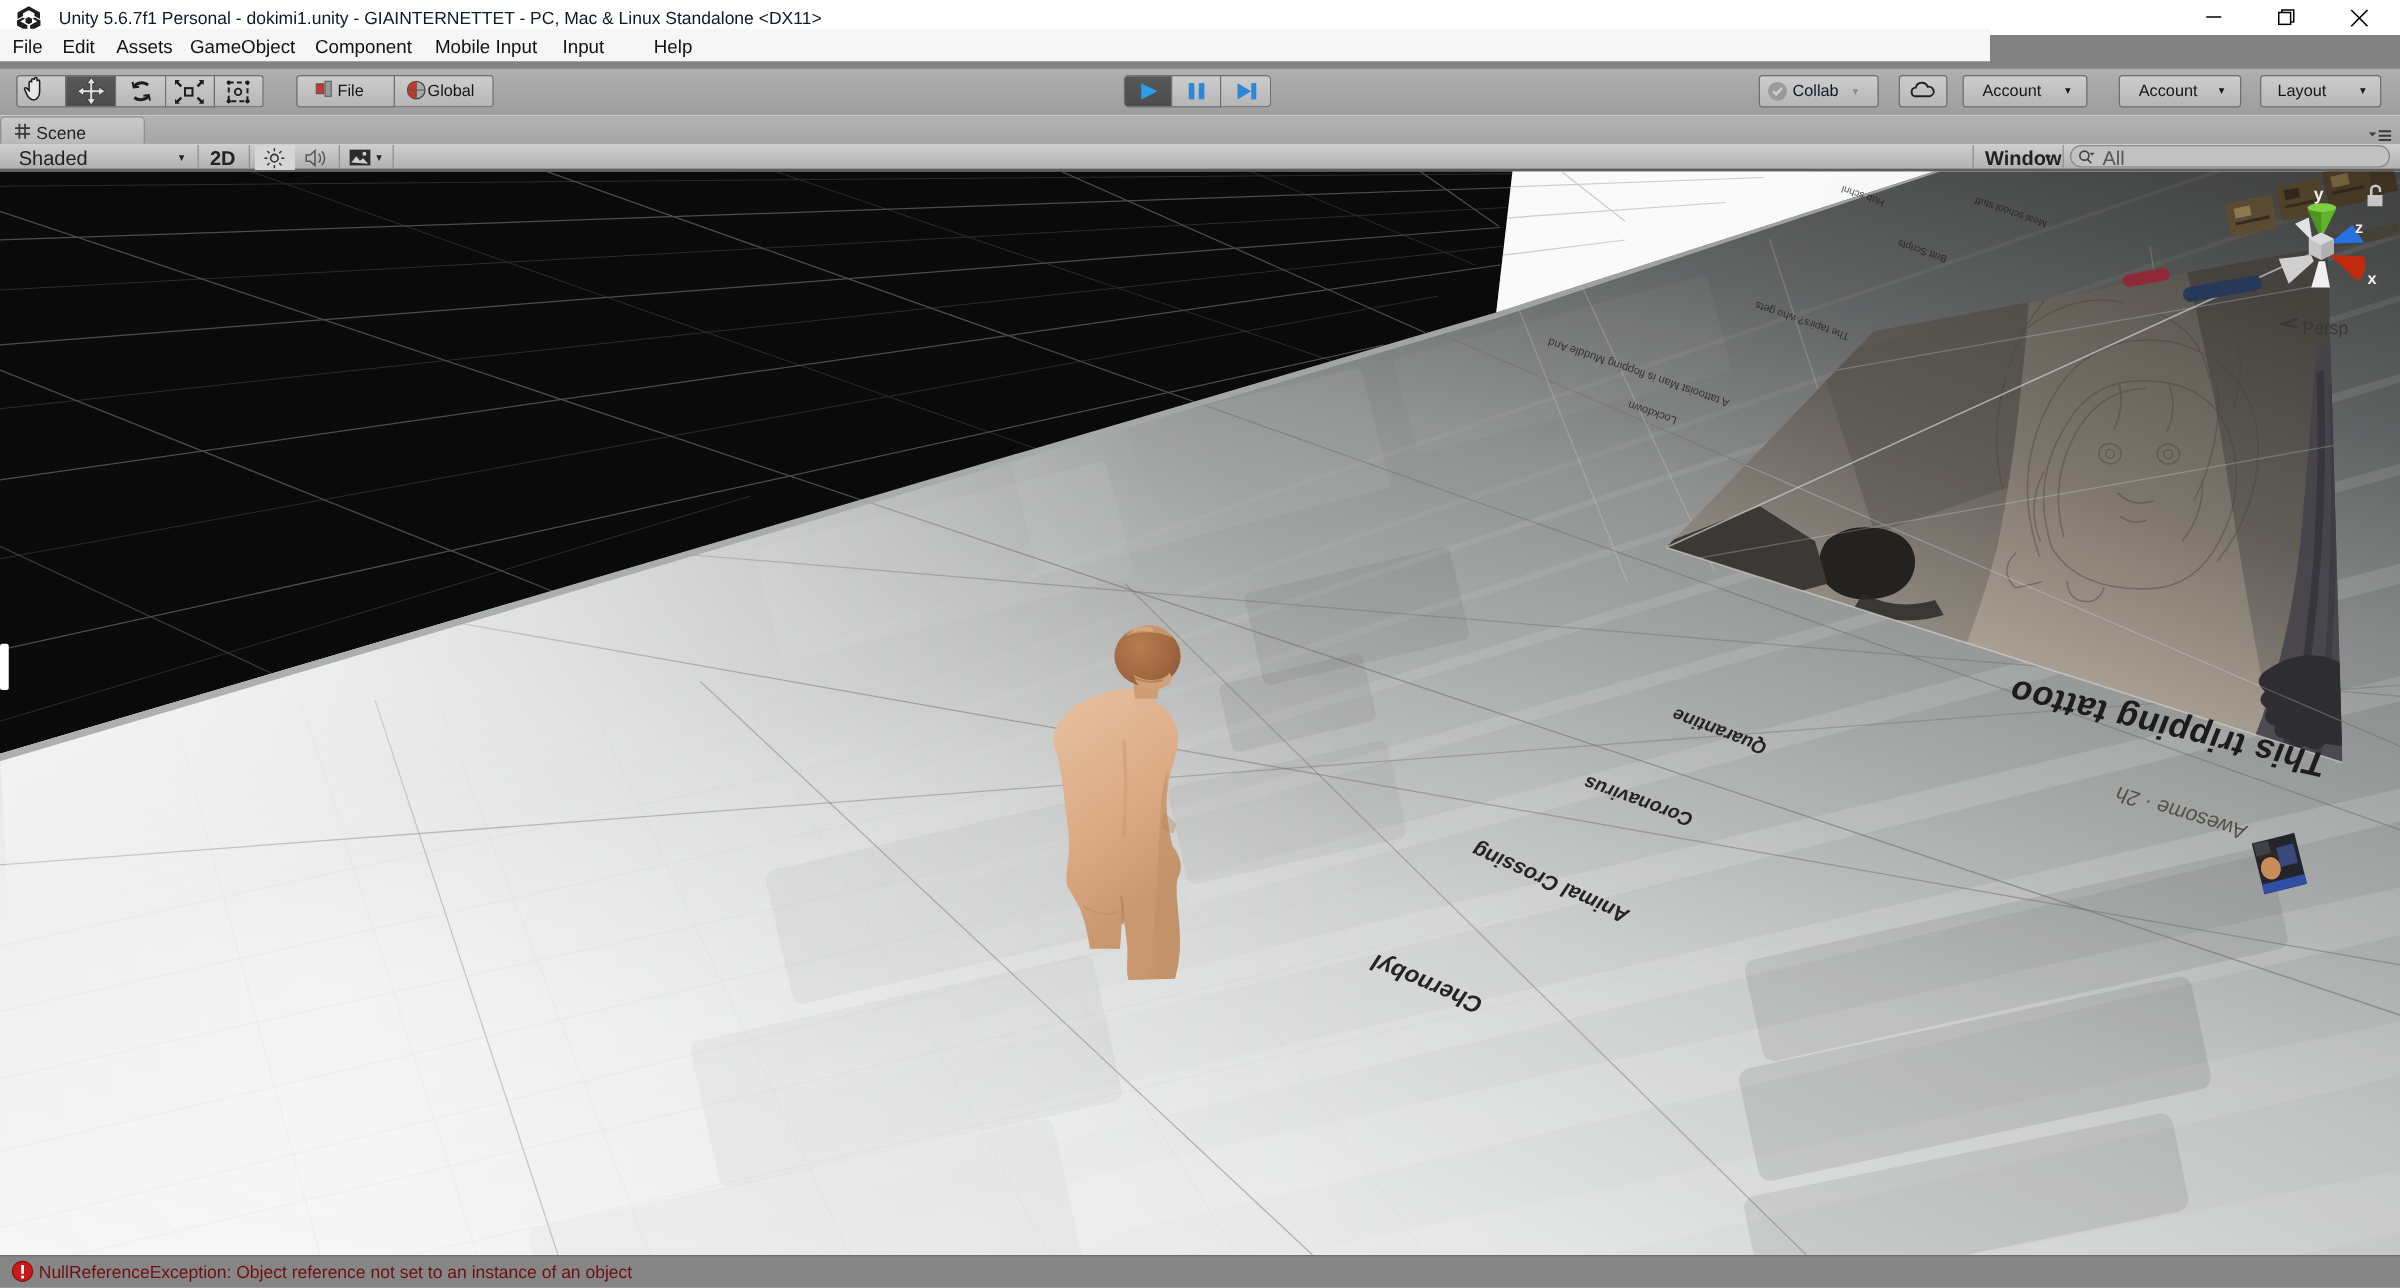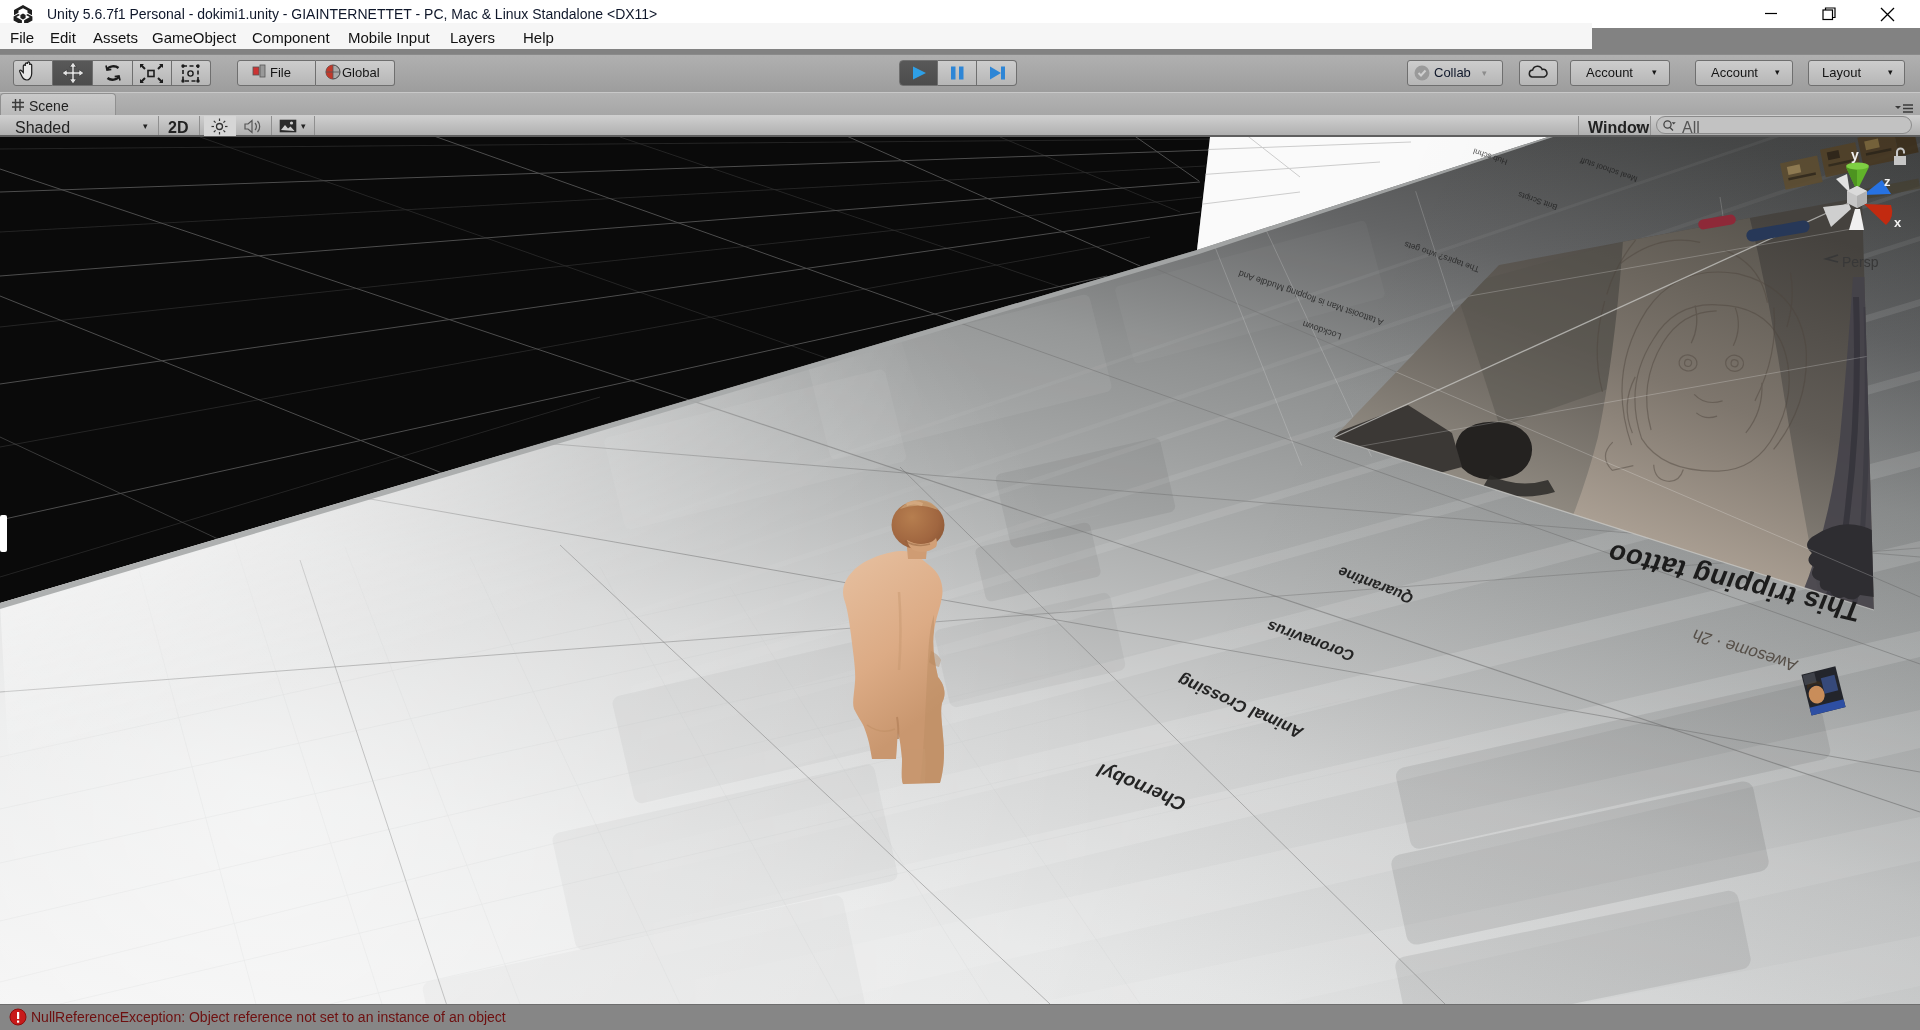--- a/index.html
+++ b/index.html
@@ -52,21 +52,21 @@
   <path d="M123 8 L136 21 M136 8 L123 21" stroke="#000" stroke-width="1.3"></path>
 </svg>
 
 <div class="abs" id="menubar">
   <span style="left:10px">File</span>
   <span style="left:50px">Edit</span>
   <span style="left:93px">Assets</span>
   <span style="left:152px">GameObject</span>
   <span style="left:252px">Component</span>
   <span style="left:348px">Mobile Input</span>
-  <span style="left:450px">Layers</span>
+  <span style="left:450px">Input</span>
   <span style="left:523px">Help</span>
 </div>
 
 <div class="abs" id="toolbar"></div>
 <div class="tbtn" style="left:13px;width:40px;border-radius:3px 0 0 3px;"></div>
 <div class="tbtn dark" style="left:53px;width:40px;border-left:none;"></div>
 <div class="tbtn" style="left:93px;width:40px;border-left:none;"></div>
 <div class="tbtn" style="left:133px;width:39px;border-left:none;"></div>
 <div class="tbtn" style="left:172px;width:39px;border-left:none;border-radius:0 3px 3px 0;"></div>
 

